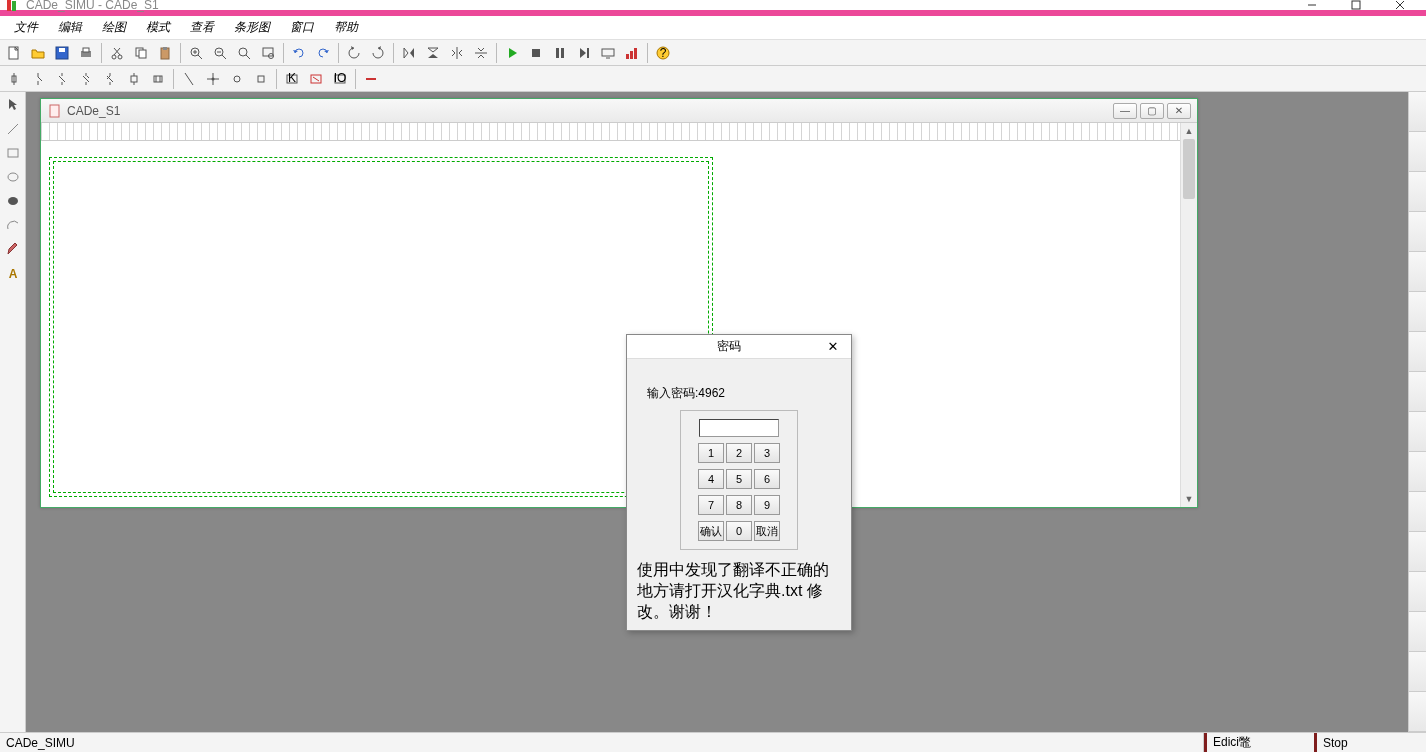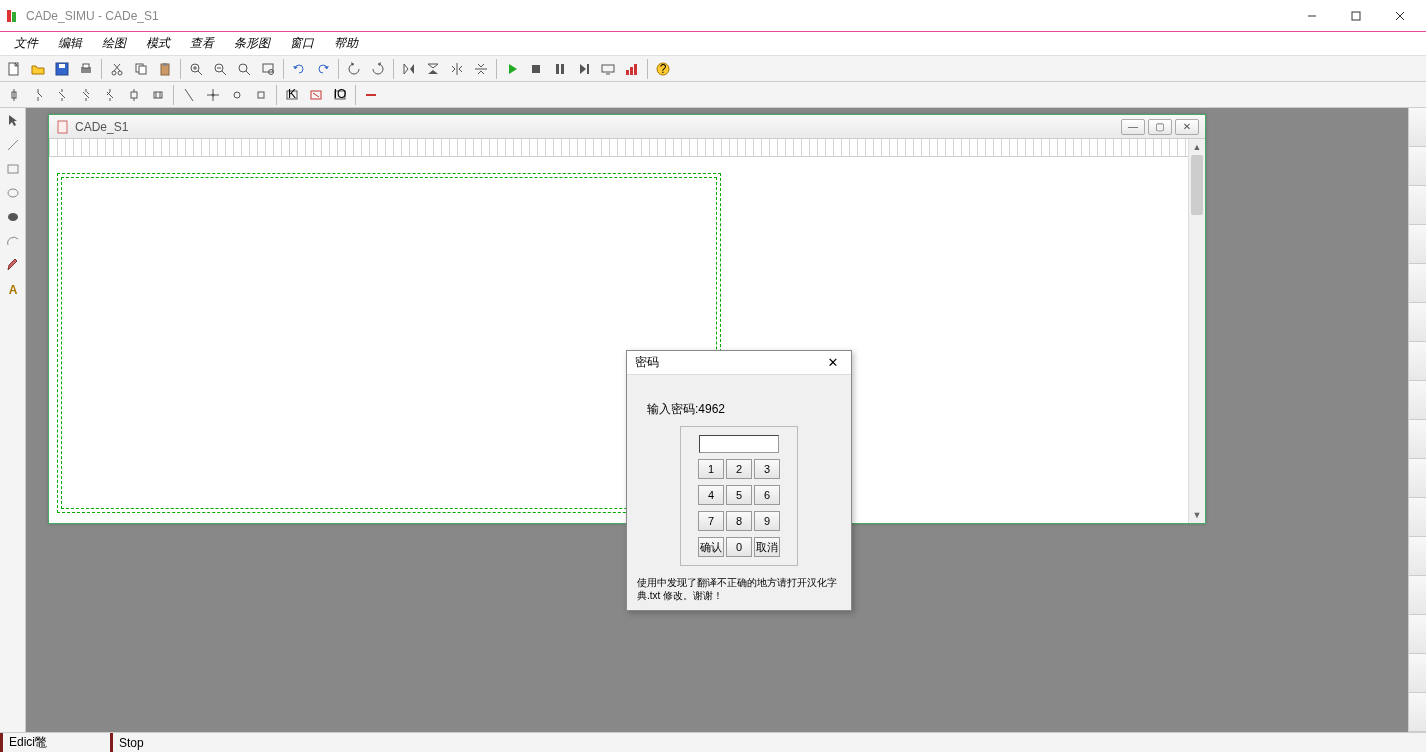--- a/index.html
+++ b/index.html
@@ -1,68 +1,68 @@
 <!DOCTYPE html>
 <html><head>
 <meta charset="utf-8">
 <style>
 * { margin: 0; padding: 0; box-sizing: border-box; font-family: "Microsoft YaHei", "SimSun", sans-serif; font-size: 12px; }
 body { background: #fff; width: 1426px; height: 752px; overflow: hidden; display: flex; flex-direction: column; }
 
-.titlebar { height: 32px; background: #fff; display: flex; align-items: center; padding: 0 4px; border-bottom: 1px solid #ec4899; color: #888; }
+.titlebar { height: 16px; background: #fff; display: flex; align-items: center; padding: 0 4px; border-bottom: 6px solid #ec4899; color: #888; }
 .titlebar .icon { width: 16px; height: 16px; margin-right: 6px; display: inline-block; }
 .titlebar .icon svg { width: 16px; height: 16px; }
 .titlebar .title { flex: 1; }
 .titlebar .winbtn { width: 44px; height: 24px; display: flex; align-items: center; justify-content: center; color: #444; }
 
 .menubar { height: 24px; background: #fff; display: flex; align-items: center; padding: 0 4px; border-bottom: 1px solid #e0e0e0; }
 .menubar .mitem { padding: 3px 10px; cursor: default; font-style: italic; }
 
 .toolbar { height: 26px; background: #f4f4f4; border-bottom: 1px solid #ccc; display: flex; align-items: center; padding: 0 2px; gap: 0; }
 .toolbar .tbtn { width: 24px; height: 22px; display: flex; align-items: center; justify-content: center; border: 1px solid transparent; }
 .toolbar .tsep { width: 1px; height: 20px; background: #bbb; margin: 0 3px; }
 
 .workspace { flex: 1; display: flex; min-height: 0; }
 .lefttools { width: 26px; background: #f4f4f4; border-right: 1px solid #ccc; display: flex; flex-direction: column; align-items: center; padding-top: 2px; gap: 2px; }
 .lefttools .ltbtn { width: 22px; height: 22px; display: flex; align-items: center; justify-content: center; }
 .righttools { width: 18px; background: #f4f4f4; border-left: 1px solid #ccc; display: flex; flex-direction: column; }
 .righttools .seg { flex: 1; border-bottom: 1px solid #ccc; background: linear-gradient(#f8f8f8,#e8e8e8); }
 
 .mdi { flex: 1; background: #888; position: relative; overflow: hidden; }
 
-.docwin { position: absolute; left: 22px; top: 6px; width: 1158px; height: 410px; background: #fff; border: 1px solid #4a6; box-shadow: 0 0 3px rgba(0,0,0,.2); display: flex; flex-direction: column; }
+.docwin { position: absolute; left: 14px; top: 6px; width: 1158px; height: 410px; background: #fff; border: 1px solid #4a6; box-shadow: 0 0 3px rgba(0,0,0,.2); display: flex; flex-direction: column; }
 .docwin .dwtitle { height: 24px; background: linear-gradient(#f8f8f8,#eaeaea); border-bottom: 1px solid #ccc; display: flex; align-items: center; padding: 0 6px; color: #555; }
 .docwin .dwtitle .dwicon { width: 16px; height: 16px; margin-right: 4px; }
 .docwin .dwtitle .dwname { flex: 1; }
 .docwin .dwtitle .dwbtn { width: 24px; height: 16px; border: 1px solid #aaa; border-radius: 2px; margin-left: 3px; display: flex; align-items: center; justify-content: center; background: linear-gradient(#fff,#e8e8e8); font-size: 10px; }
 .docwin .canvas-wrap { flex: 1; display: flex; min-height: 0; }
 .docwin .canvas { flex: 1; position: relative; overflow: hidden; background: #fff; }
 .docwin .ruler-top { position: absolute; top: 0; left: 0; right: 0; height: 18px; background: #fff; border-bottom: 1px solid #ccc; }
 .docwin .ruler-top::before { content: ""; position: absolute; inset: 0; background: repeating-linear-gradient(to right, #aaa 0 1px, transparent 1px 8px); opacity: .5; }
 .docwin .grid { position: absolute; top: 18px; left: 0; right: 0; bottom: 0; background-image: radial-gradient(#bbb .6px, transparent .6px); background-size: 8px 8px; }
 .docwin .frame { position: absolute; top: 34px; left: 8px; width: 664px; height: 340px; border: 1px dashed #0a0; }
 .docwin .frame2 { position: absolute; top: 38px; left: 12px; width: 656px; height: 332px; border: 1px dashed #0a0; }
 .docwin .vscroll { width: 17px; background: #f0f0f0; border-left: 1px solid #ddd; position: relative; }
 .docwin .vscroll .thumb { position: absolute; left: 2px; right: 2px; top: 16px; height: 60px; background: #ccc; border-radius: 2px; }
 .docwin .vscroll .arr { position: absolute; left: 0; right: 0; height: 16px; display: flex; align-items: center; justify-content: center; color: #666; font-size: 9px; }
 
 .watermark { position: absolute; left: 600px; top: 326px; width: 220px; height: 100px; pointer-events: none; opacity: .12; }
 .watermark svg { width: 220px; height: 100px; }
 
 .dialog { position: absolute; left: 600px; top: 242px; width: 226px; background: #f0f0f0; border: 1px solid #888; box-shadow: 2px 2px 6px rgba(0,0,0,.25); }
-.dialog .dtitle { height: 24px; display: flex; align-items: center; padding: 0 8px; background: #fff; border-bottom: 1px solid #ddd; }
+.dialog .dtitle { height: 24px; display: flex; align-items: center; padding: 0 8px; background: #fff; border-bottom: 1px solid #ddd; text-align: center; }
 .dialog .dtitle .dlabel { flex: 1; }
 .dialog .dtitle .dclose { width: 20px; height: 18px; display: flex; align-items: center; justify-content: center; font-family: Arial; font-size: 13px; }
 .dialog .dbody { padding: 10px 8px 8px 8px; }
 .dialog .prompt { margin: 16px 0 8px 12px; }
 .dialog .keypad-wrap { border: 1px solid #bbb; padding: 8px; width: 118px; margin: 0 auto 10px; background: #f0f0f0; display: flex; flex-direction: column; align-items: center; gap: 6px; }
 .dialog .pwdfield { width: 80px; height: 18px; background: #fff; border: 1px inset #999; padding: 0 2px; }
 .dialog .krow { display: flex; gap: 2px; }
 .dialog .kbtn { width: 26px; height: 20px; background: linear-gradient(#fafafa,#e4e4e4); border: 1px solid #999; display: flex; align-items: center; justify-content: center; font-size: 11px; cursor: default; }
-.dialog .note { font-size: 10px; line-height: 1.3; padding: 0 2px; }
+.dialog .note { font-size: 16px; line-height: 1.3; padding: 0 2px; }
 
 .statusbar { height: 20px; background: #f4f4f4; border-top: 1px solid #ccc; display: flex; align-items: center; font-size: 11px; }
 .statusbar .cell { padding: 0 6px; border-right: 1px solid #ccc; height: 100%; display: flex; align-items: center; }
 .statusbar .cell.right { border-left: 3px solid #7f1d1d; border-right: none; }
 
 svg { display: block; }
 </style>
 </head>
 <body>
 
@@ -513,15 +513,16 @@
     <div class="seg"></div>
     <div class="seg"></div>
     <div class="seg"></div>
     <div class="seg"></div>
     <div class="seg"></div>
     <div class="seg"></div>
   </div>
 </div>
 
 <div class="statusbar">
+  <div class="cell" style="flex:1;border-right:1px solid #ccc">CADe_SIMU</div>
   <div class="cell right" style="width:110px">Edici鼈</div>
-  <div class="cell right" style="width:68px">Stop</div>
+  <div class="cell right" style="width:112px">Stop</div>
 </div>
 
 </body></html>

